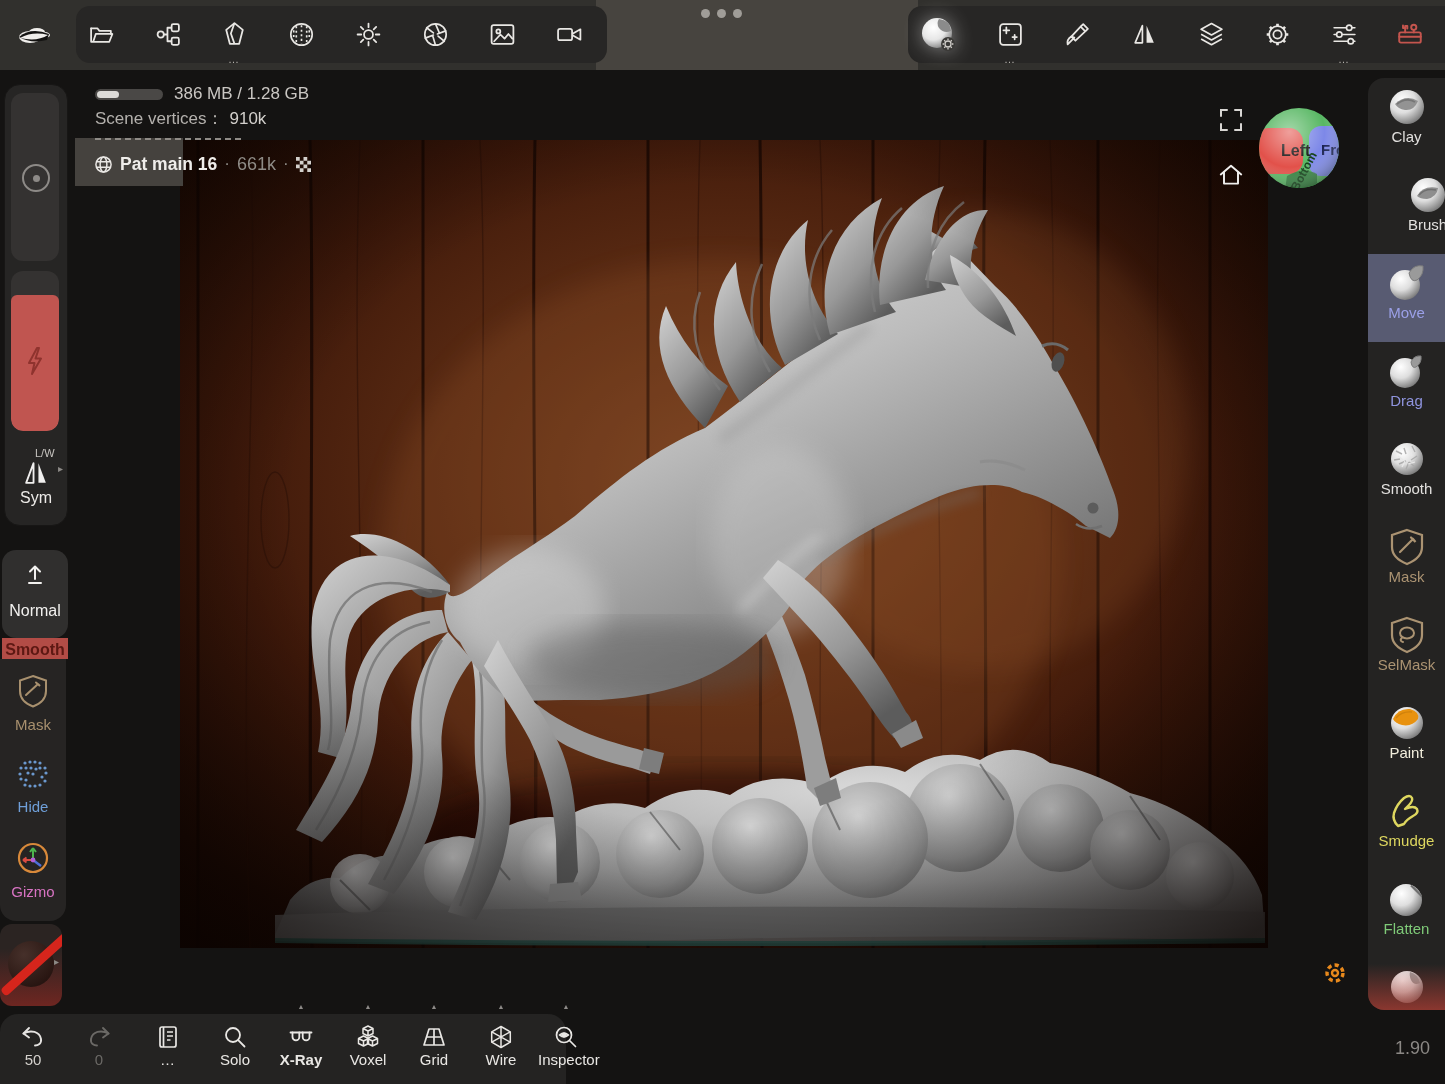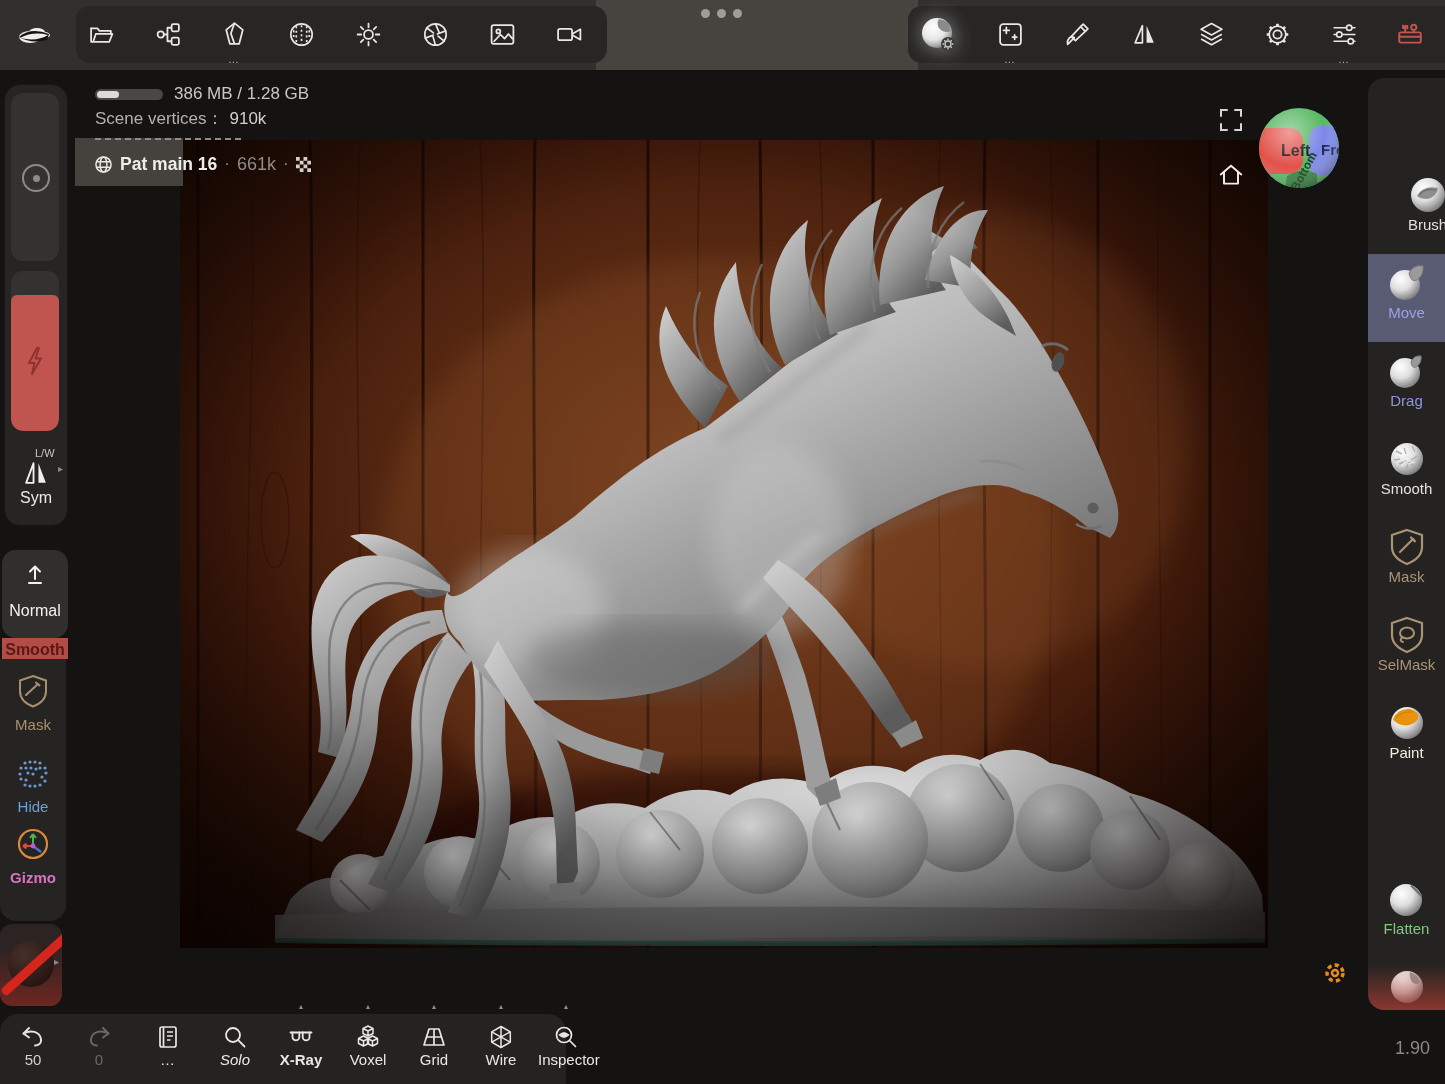--- a/index.html
+++ b/index.html
@@ -56,21 +56,21 @@
   .normal-panel{position:absolute;left:2px;top:550px;width:66px;height:88px;background:#302f2e;border-radius:14px;}
   .normal-icon{position:absolute;left:20px;top:12px;}
   .normal-label{position:absolute;left:0;top:52px;width:66px;text-align:center;font-size:16px;color:#f2f1ef;}
   .smooth-strip{position:absolute;left:2px;top:638px;width:66px;height:21px;background:#b24c46;overflow:hidden;}
   .smooth-strip span{display:block;margin-top:3px;text-align:center;font-size:16px;color:#5d1813;font-weight:bold;}
   .ltools{position:absolute;left:0;top:659px;width:66px;height:262px;background:#262423;border-radius:0 0 16px 16px;}
   .ltool{position:absolute;left:0;width:66px;text-align:center;}
   .ltool .lbl{display:block;margin-top:3px;font-size:15px;}
   .mask-l{top:14px;} .mask-l .lbl{color:#a8906e;}
   .hide-l{top:98px;text-align:center;} .hide-l .lbl{color:#6f9fd8;}
-  .gizmo-l{top:167px;font-weight:bold;} .gizmo-l .lbl{color:#d873c3;}
+  .gizmo-l{top:181px;} .gizmo-l .lbl{color:#d873c3;}
   .slash-panel{position:absolute;left:0;top:924px;width:62px;height:82px;border-radius:12px;
        background:linear-gradient(180deg,#2b2422 30%,#6e2621 100%);overflow:hidden;}
   .slash-sphere{position:absolute;left:8px;top:17px;width:46px;height:46px;border-radius:50%;
        background:radial-gradient(circle at 35% 30%, #46302a, #2a1713 70%, #1c0d0a);}
   .slash-line{position:absolute;left:-8px;top:36px;width:86px;height:9px;background:#d6251c;transform:rotate(-42deg);border-radius:4px;}
   .slash-chevron{position:absolute;left:54px;top:32px;font-size:10px;color:#8d8a87;}
 
   
   .bottombar{position:absolute;left:0;top:1014px;width:566px;height:70px;background:#242322;border-radius:18px 18px 0 0;}
   .bb-item{position:absolute;top:0;width:56px;height:70px;text-align:center;}
@@ -608,21 +608,21 @@
       <span class="lbl">0</span>
     </div>
     <div class="bb-item" style="left:140px;">
       <svg class="ic" width="26" height="26" viewBox="0 0 26 26" fill="none" stroke="#e9e7e4" stroke-width="1.7" stroke-linejoin="round">
         <rect x="5" y="3" width="16" height="20" rx="2"></rect>
           <path d="M8.5,3 V23"></path>
         <path d="M12,8 H18 M12,12 H18 M12,16 H15.5"></path>
         </svg>
       <span class="lbl bb-more">…</span>
     </div>
-    <div class="bb-item" style="left:207px;font-style:italic;">
+    <div class="bb-item" style="left:207px;">
       <svg class="ic" width="26" height="26" viewBox="0 0 26 26" fill="none" stroke="#e9e7e4" stroke-width="1.8" stroke-linecap="round">
         <circle cx="11" cy="11" r="7"></circle>
           <path d="M16.2,16.2 L22.5,22.5"></path>
         </svg>
       <span class="lbl">Solo</span>
     </div>
     <div class="bb-item" style="left:273px;font-weight:bold;">
       <span class="bb-caret">▲</span>
       <svg class="ic" width="26" height="26" viewBox="0 0 26 26" fill="none" stroke="#e9e7e4" stroke-width="1.8" stroke-linecap="round">
         <path d="M2.5,8.5 H23.5"></path>
@@ -674,20 +674,28 @@
       <radialGradient id="sph" cx="36%" cy="30%" r="78%">
         <stop offset="0%" stop-color="#ffffff"></stop>
             <stop offset="48%" stop-color="#dedede"></stop>
         <stop offset="80%" stop-color="#9a9a9a"></stop>
             <stop offset="100%" stop-color="#6e6e6e"></stop>
           </radialGradient>
     </defs>
       </svg>
 
     
+    <div class="rtool" style="top:0px;">
+      <svg class="sph" viewBox="0 0 46 46">
+        <circle cx="23" cy="23" r="17" fill="url(#sph)"></circle>
+        <path d="M11,20 Q22,10 34,17 Q30,27 21,26 Q14,25 11,20 Z" fill="#939393"></path>
+        <path d="M13,20 Q22,13 31,18" stroke="#767676" stroke-width="1.6" fill="none"></path>
+        </svg>
+      <span class="lbl" style="color: rgb(226, 224, 222);">Clay</span>
+    </div>
     
     <div class="rtool" style="top:88px;padding-left:21px;">
       <svg class="sph" viewBox="0 0 46 46">
         <circle cx="23" cy="23" r="17" fill="url(#sph)"></circle>
         <path d="M12,24 Q18,13 33,16 Q32,25 22,27 Q15,27 12,24 Z" fill="#8e8e8e"></path>
         <path d="M14,23 Q20,16 31,18" stroke="#707070" stroke-width="1.6" fill="none"></path>
         </svg>
       <span class="lbl" style="color: rgb(226, 224, 222);">Brush</span>
     </div>
     
@@ -739,20 +747,26 @@
     
     <div class="rtool" style="top:616px;">
       <svg class="sph" viewBox="0 0 46 46">
         <circle cx="23" cy="23" r="16" fill="url(#sph)"></circle>
         <path d="M9,19 Q14,8 26,9 Q36,12 34,19 Q28,27 18,25 Q11,23 9,19 Z" fill="#e8920f"></path>
         <path d="M12,18 Q18,11 28,12" stroke="#c47a0a" stroke-width="1.4" fill="none" opacity="0.7"></path>
         </svg>
       <span class="lbl" style="color: rgb(242, 238, 221);">Paint</span>
     </div>
     
+    <div class="rtool" style="top:704px;">
+      <svg class="sph" viewBox="0 0 46 46">
+        <path d="M14,38 Q8,32 10,25 Q13,16 20,10 Q26,6 28,10 Q29,13 25,17 L21,21 Q30,17 33,21 Q35,25 29,28 Q22,32 20,36 Z" fill="none" stroke="#ded75f" stroke-width="2.4" stroke-linejoin="round"></path>
+        </svg>
+      <span class="lbl" style="color: rgb(222, 215, 95);">Smudge</span>
+    </div>
     
     <div class="rtool" style="top:792px;">
       <svg class="sph" viewBox="0 0 46 46">
         <circle cx="22" cy="24" r="16" fill="url(#sph)"></circle>
         <path d="M27,9.5 A16,16 0 0 1 37.5,20 L27,9.5 Z" fill="#8f8f8f"></path>
         <path d="M27,9.5 L37.5,20" stroke="#6f6f6f" stroke-width="2"></path>
         </svg>
       <span class="lbl" style="color: rgb(127, 202, 120);">Flatten</span>
     </div>
     

